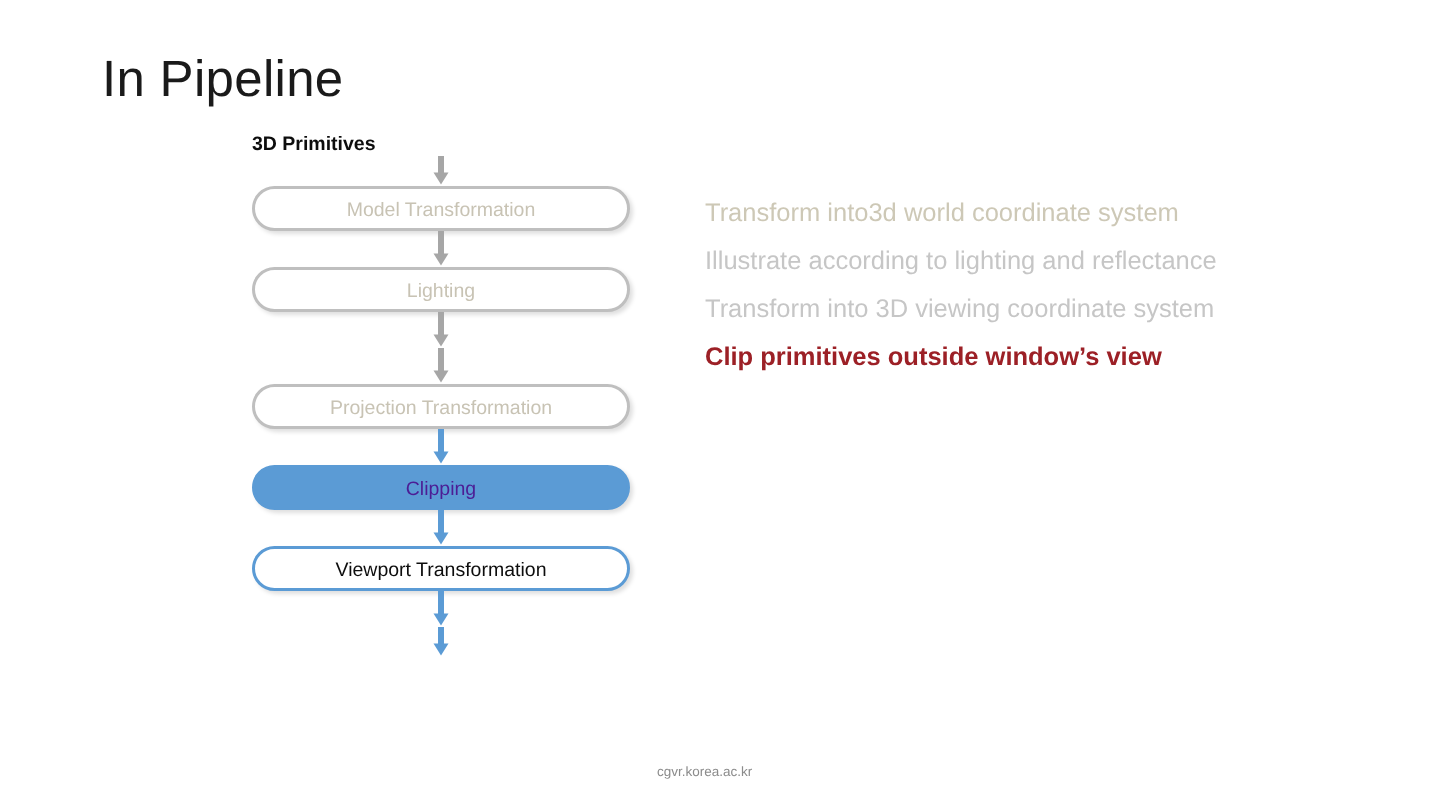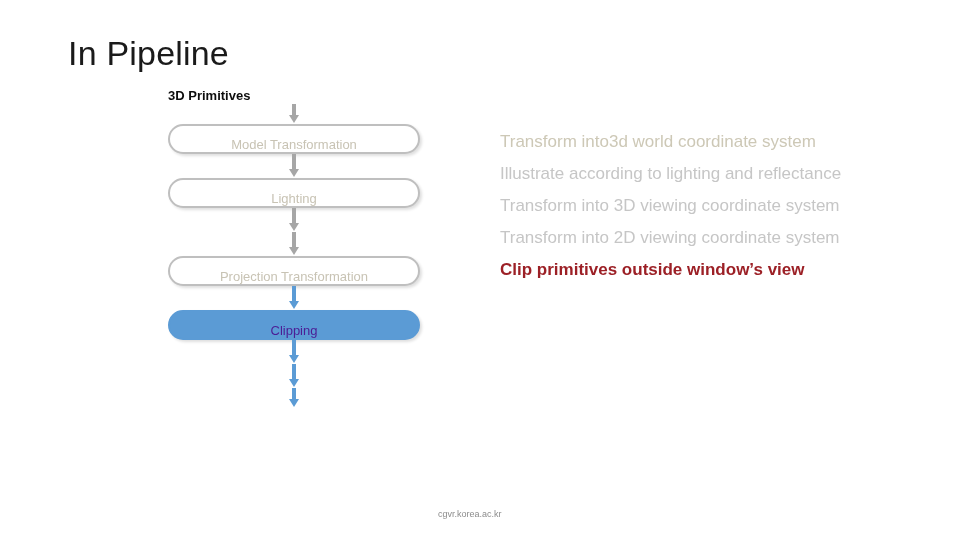--- a/index.html
+++ b/index.html
@@ -75,21 +75,21 @@
   .connector.short { height: 20px; }
   .connector.short .shaft { height: 13px; }
   .connector.short .head { top: 11px; }
 
   .flow-box {
     box-sizing: border-box;
     width: 252px;
     height: 30px;
     border-radius: 15px;
     display: flex;
-    align-items: flex-end;
+    align-items: center;
     justify-content: center;
     font-size: 13px;
     line-height: 15px;
     box-shadow: 2px 2px 3px rgba(0,0,0,0.13);
   }
 
   .flow-box.dim {
     border: 2px solid #bfbfbf;
     background: #ffffff;
     color: #c8c3b4;
@@ -104,21 +104,20 @@
     background: #ffffff;
     color: #0d0d0d;
   }
 
   
   #descriptions {
     position: absolute;
     left: 470px;
     top: 130px;
     width: 360px;
-    margin-left: 30px;
   }
   .desc {
     font-size: 17px;
     line-height: 24px;
     padding-left: 0;
     text-indent: 0;
     margin-bottom: 8px;
   }
   .desc .wrap {
     display: block;
@@ -192,20 +191,23 @@
 
   <div class="flow-box active">
     <span>Clipping</span>
   </div>
 
   <div class="connector blue">
     <span class="shaft"></span>
     <span class="head"></span>
   </div>
 
+  <div class="flow-box live">
+    <span>Viewport Transformation</span>
+  </div>
 
   <div class="connector blue">
     <span class="shaft"></span>
     <span class="head"></span>
   </div>
 
 
   <div class="connector blue short">
     <span class="shaft"></span>
     <span class="head"></span>
@@ -220,22 +222,19 @@
   </div>
 
   <div class="desc dim-gray">
     <span class="wrap">Illustrate according to lighting and reflectance</span>
   </div>
 
   <div class="desc dim-gray">
     <span class="wrap">Transform into 3D viewing coordinate system</span>
   </div>
 
-  <div class="desc dim-gray">
-    <span class="wrap">Transform into 2D viewing coordinate system</span>
-  </div>
 
   <div class="desc accent">
     <span class="wrap">Clip primitives outside window’s view</span>
   </div>
 </div>
 
 <div id="footer-url">cgvr.korea.ac.kr</div>
 
 </body></html>

